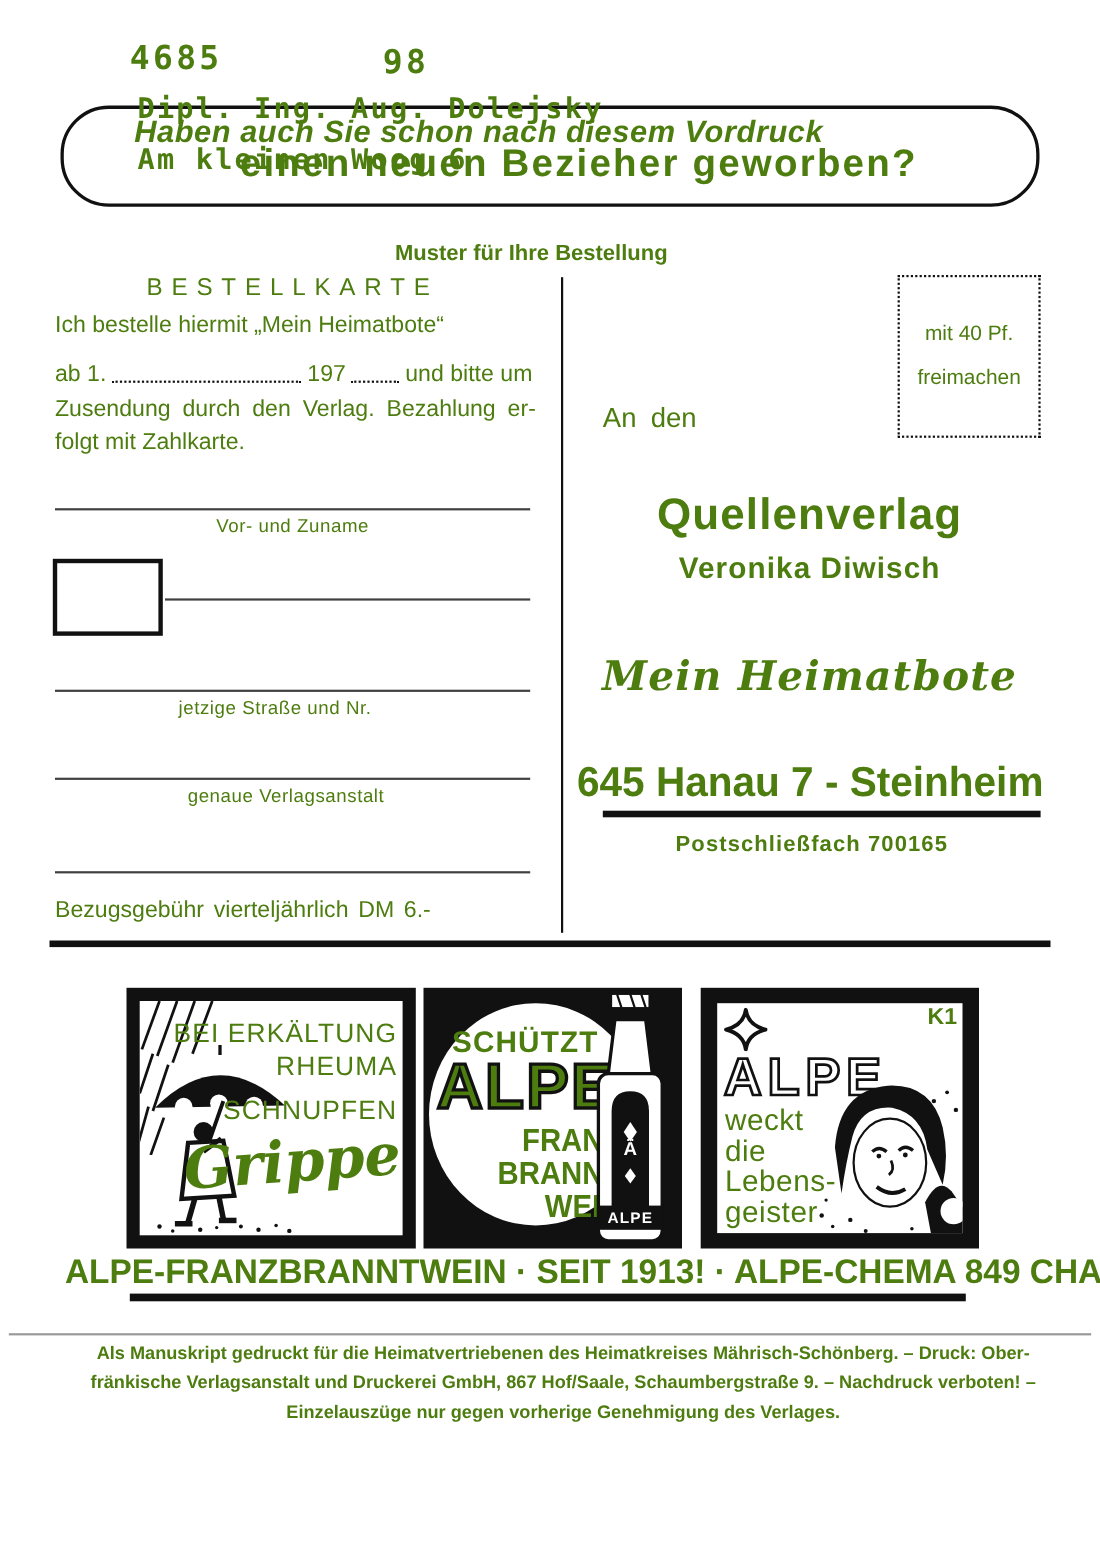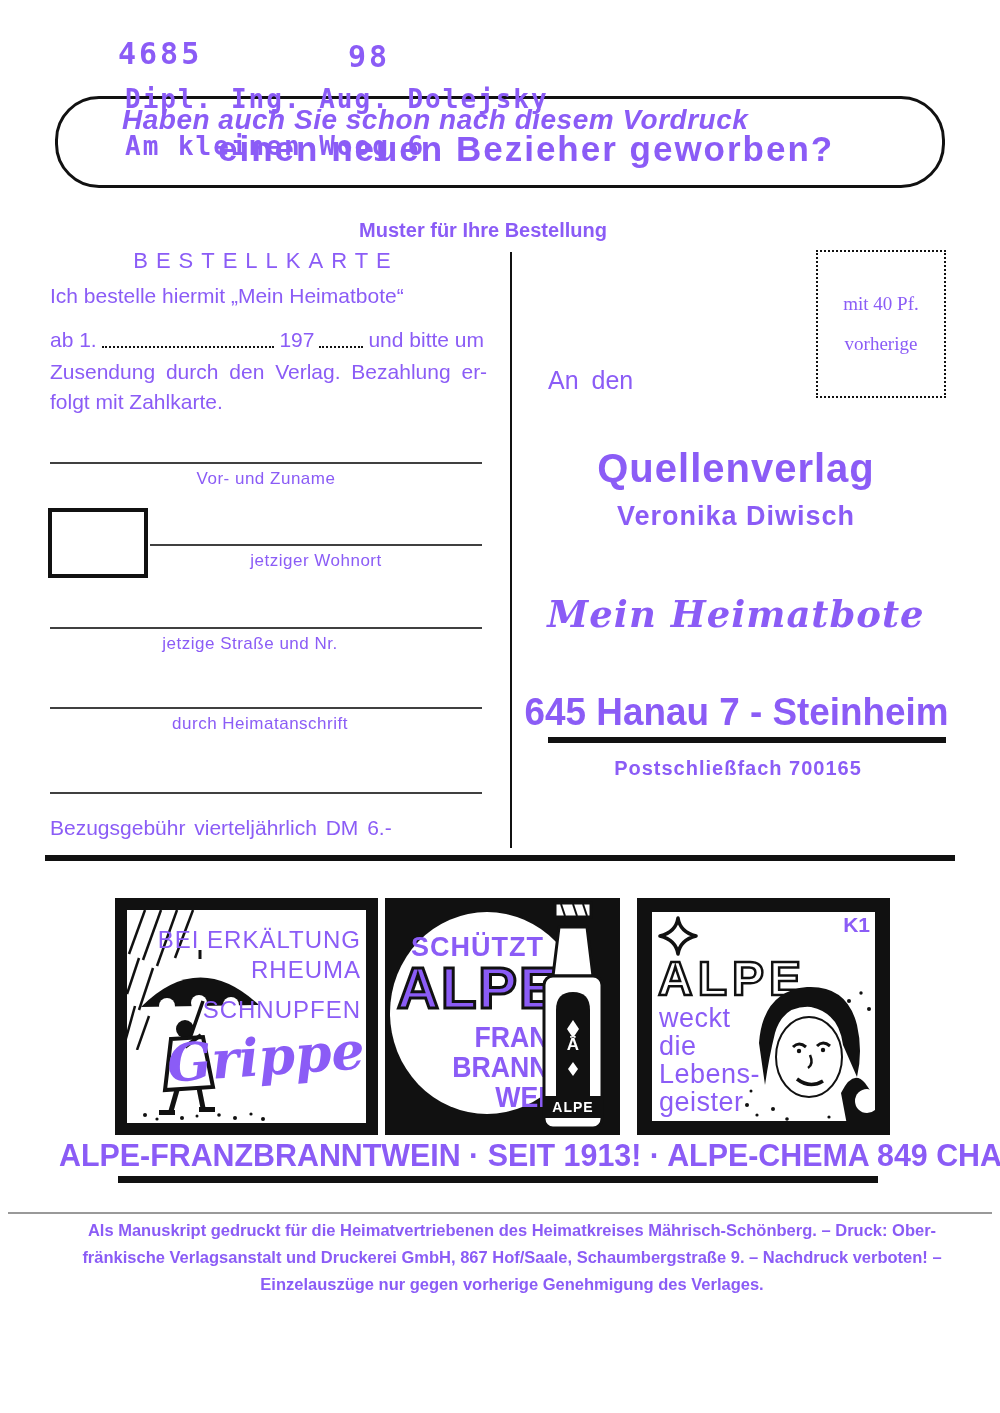--- a/index.html
+++ b/index.html
@@ -1,18 +1,18 @@
 <!DOCTYPE html>
 <html><head>
 <meta charset="utf-8">
 <style>
   html,body{margin:0;padding:0;background:#e8e8e8;}
   .page{
     position:relative;width:1000px;height:1413px;margin:0 auto;
-    background:#ffffff;color:#8b5cf6;overflow:hidden;
+    background:#ffffff;color:#4d7c0f;overflow:hidden;
     font-family:"Liberation Sans", sans-serif;
   }
   
   .num{position:absolute;font-family:"DejaVu Sans Mono",monospace;font-weight:bold;font-size:30px;letter-spacing:3px;}
   .num-left{left:118px;top:36px;}
   .num-right{left:348px;top:39px;}
   .banner-box{position:absolute;left:55px;top:96px;width:884px;height:86px;border:3px solid #111;border-radius:44px;}
   .tw{position:absolute;font-family:"DejaVu Sans Mono",monospace;font-weight:bold;font-size:26px;letter-spacing:2px;white-space:nowrap;}
   .tw1{left:125px;top:84px;}
   .tw2{left:125px;top:131px;}
@@ -38,21 +38,21 @@
   .flabel{position:absolute;font-size:17px;letter-spacing:.5px;}
   .l1{left:50px;top:469px;width:432px;text-align:center;}
   .l2{left:150px;top:551px;width:332px;text-align:center;}
   .l3{left:50px;top:634px;width:400px;text-align:center;}
   .l4{left:50px;top:714px;width:420px;text-align:center;}
   .code-box{position:absolute;left:48px;top:508px;width:92px;height:62px;border:4px solid #111;}
   .fee{position:absolute;left:50px;top:816px;font-size:21px;word-spacing:3px;}
   
   .an-den{position:absolute;left:548px;top:366px;font-size:25px;word-spacing:6px;}
   .stamp-box{position:absolute;left:816px;top:250px;width:126px;height:144px;border:2px dotted #111;
-    display:flex;flex-direction:column;justify-content:center;align-items:center;gap:18px;font-size:19px;font-family:Liberation Serif, serif;}
+    display:flex;flex-direction:column;justify-content:center;align-items:center;gap:18px;font-size:19px;}
   .publisher{position:absolute;left:520px;top:446px;width:432px;text-align:center;font-weight:bold;font-size:40px;letter-spacing:1px;}
   .person{position:absolute;left:520px;top:501px;width:432px;text-align:center;font-weight:bold;font-size:27px;letter-spacing:1px;}
   .magazine{position:absolute;left:520px;top:592px;width:432px;text-align:center;font-family:"DejaVu Serif",serif;font-style:italic;font-weight:bold;font-size:37px;letter-spacing:1px;}
   .cityline{position:absolute;left:518px;top:691px;width:436px;text-align:center;font-weight:bold;font-size:38px;transform:scaleX(.97);white-space:nowrap;}
   .city-underline{position:absolute;left:548px;top:737px;width:398px;height:6px;background:#111;}
   .pobox{position:absolute;left:520px;top:757px;width:436px;text-align:center;font-weight:bold;font-size:20px;letter-spacing:1px;}
   .midrule{position:absolute;left:45px;top:855px;width:910px;height:6px;background:#111;}
   
   .ad{position:absolute;top:898px;height:237px;background:#111;box-sizing:border-box;}
   .ad-inner{position:relative;width:100%;height:100%;background:#fff;overflow:hidden;}
@@ -110,32 +110,31 @@
     <span class="dotfill short"></span>
     <span>und bitte um</span>
   </div>
   <div class="body2">Zusendung durch den Verlag. Bezahlung er-</div>
   <div class="body3">folgt mit Zahlkarte.</div>
 
   <div class="fline f1"></div>
   <div class="flabel l1">Vor- und Zuname</div>
   <div class="code-box"></div>
   <div class="fline f2"></div>
-  <div class="flabel l2">jetziger Wohnort</div>
   <div class="fline f3"></div>
   <div class="flabel l3">jetzige Straße und Nr.</div>
   <div class="fline f4"></div>
-  <div class="flabel l4">durch Heimatanschrift</div>
+  <div class="flabel l4">genaue Verlagsanstalt</div>
   <div class="fline f5"></div>
   <div class="fee">Bezugsgebühr vierteljährlich DM 6.-</div>
 
   <div class="an-den">An den</div>
   <div class="stamp-box">
     <div>mit 40 Pf.</div>
-    <div>vorherige</div>
+    <div>freimachen</div>
   </div>
   <div class="publisher">Quellenverlag</div>
   <div class="person">Veronika Diwisch</div>
   <div class="magazine">Mein Heimatbote</div>
   <div class="cityline">645 Hanau 7 - Steinheim</div>
   <div class="city-underline"></div>
   <div class="pobox">Postschließfach 700165</div>
 
   <div class="midrule"></div>
 

